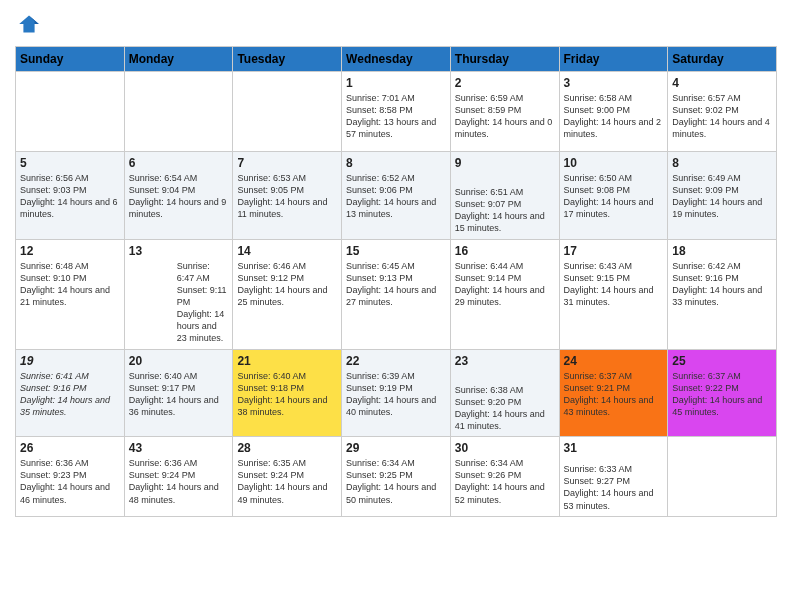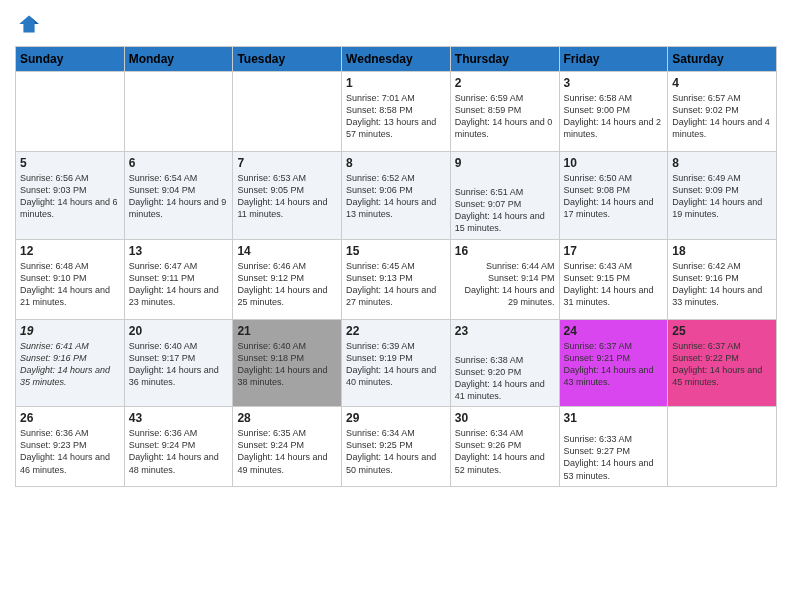--- a/index.html
+++ b/index.html
@@ -210,39 +210,39 @@
         </tr>
         <tr>
           <td>
             <div class="day-number">12</div>
             <div class="day-info" style="white-space: pre-line;">Sunrise: 6:48 AM
 Sunset: 9:10 PM
 Daylight: 14 hours and 21 minutes.</div>
           </td>
           <td>
             <div class="day-number">13</div>
-            <div class="day-info" style="white-space: pre-line;">Sunrise: 6:47 AM
+            <div class="day-info" style="white-space: pre-line; margin-left: 48px;">Sunrise: 6:47 AM
 Sunset: 9:11 PM
 Daylight: 14 hours and 23 minutes.</div>
           </td>
           <td>
             <div class="day-number">14</div>
             <div class="day-info" style="white-space: pre-line;">Sunrise: 6:46 AM
 Sunset: 9:12 PM
 Daylight: 14 hours and 25 minutes.</div>
           </td>
           <td>
             <div class="day-number">15</div>
             <div class="day-info" style="white-space: pre-line;">Sunrise: 6:45 AM
 Sunset: 9:13 PM
 Daylight: 14 hours and 27 minutes.</div>
           </td>
           <td>
             <div class="day-number">16</div>
-            <div class="day-info" style="white-space: pre-line; text-align: right;">Sunrise: 6:44 AM
+            <div class="day-info" style="white-space: pre-line;">Sunrise: 6:44 AM
 Sunset: 9:14 PM
 Daylight: 14 hours and 29 minutes.</div>
           </td>
           <td>
             <div class="day-number">17</div>
             <div class="day-info" style="white-space: pre-line;">Sunrise: 6:43 AM
 Sunset: 9:15 PM
 Daylight: 14 hours and 31 minutes.</div>
           </td>
           <td>
@@ -258,45 +258,45 @@
             <div class="day-info" style="white-space: pre-line;">Sunrise: 6:41 AM
 Sunset: 9:16 PM
 Daylight: 14 hours and 35 minutes.</div>
           </td>
           <td style="background: rgb(240, 244, 248);">
             <div class="day-number">20</div>
             <div class="day-info" style="white-space: pre-line;">Sunrise: 6:40 AM
 Sunset: 9:17 PM
 Daylight: 14 hours and 36 minutes.</div>
           </td>
-          <td style="background: #a3a3a3;">
+          <td style="background: #fde047;">
             <div class="day-number">21</div>
             <div class="day-info" style="white-space: pre-line;">Sunrise: 6:40 AM
 Sunset: 9:18 PM
 Daylight: 14 hours and 38 minutes.</div>
           </td>
           <td style="background: rgb(240, 244, 248);">
             <div class="day-number">22</div>
             <div class="day-info" style="white-space: pre-line;">Sunrise: 6:39 AM
 Sunset: 9:19 PM
 Daylight: 14 hours and 40 minutes.</div>
           </td>
           <td style="background: rgb(240, 244, 248);">
             <div class="day-number">23</div>
             <div class="day-info" style="white-space: pre-line; margin-top: 16px;">Sunrise: 6:38 AM
 Sunset: 9:20 PM
 Daylight: 14 hours and 41 minutes.</div>
           </td>
-          <td style="background: #d946ef;">
+          <td style="background: #f97316;">
             <div class="day-number">24</div>
             <div class="day-info" style="white-space: pre-line;">Sunrise: 6:37 AM
 Sunset: 9:21 PM
 Daylight: 14 hours and 43 minutes.</div>
           </td>
-          <td style="background: #ec4899;">
+          <td style="background: #d946ef;">
             <div class="day-number">25</div>
             <div class="day-info" style="white-space: pre-line;">Sunrise: 6:37 AM
 Sunset: 9:22 PM
 Daylight: 14 hours and 45 minutes.</div>
           </td>
         </tr>
         <tr>
           <td>
             <div class="day-number">26</div>
             <div class="day-info" style="white-space: pre-line;">Sunrise: 6:36 AM

